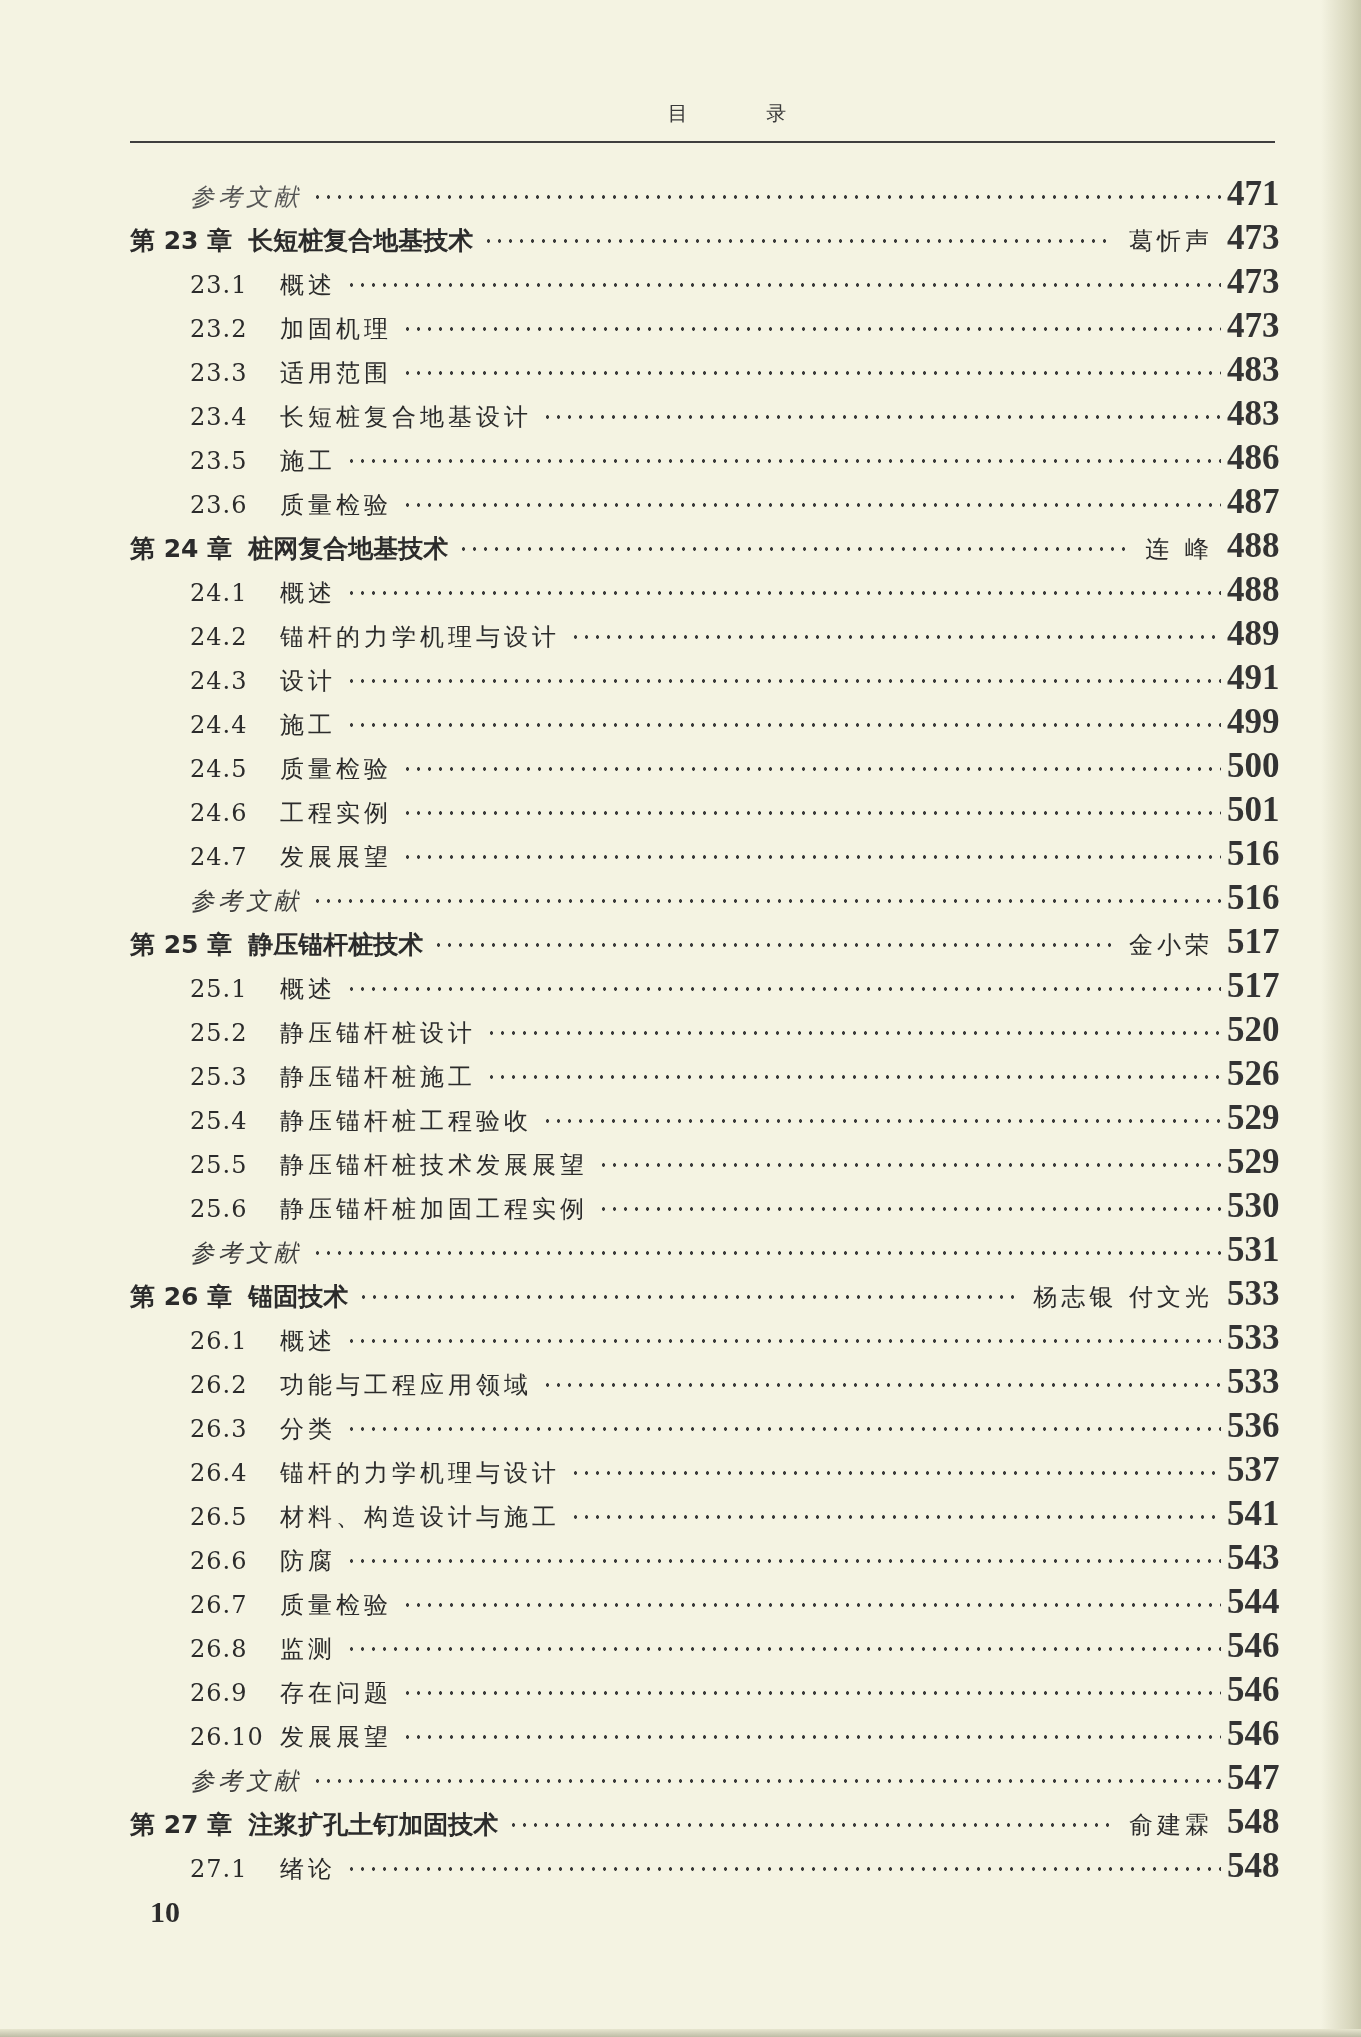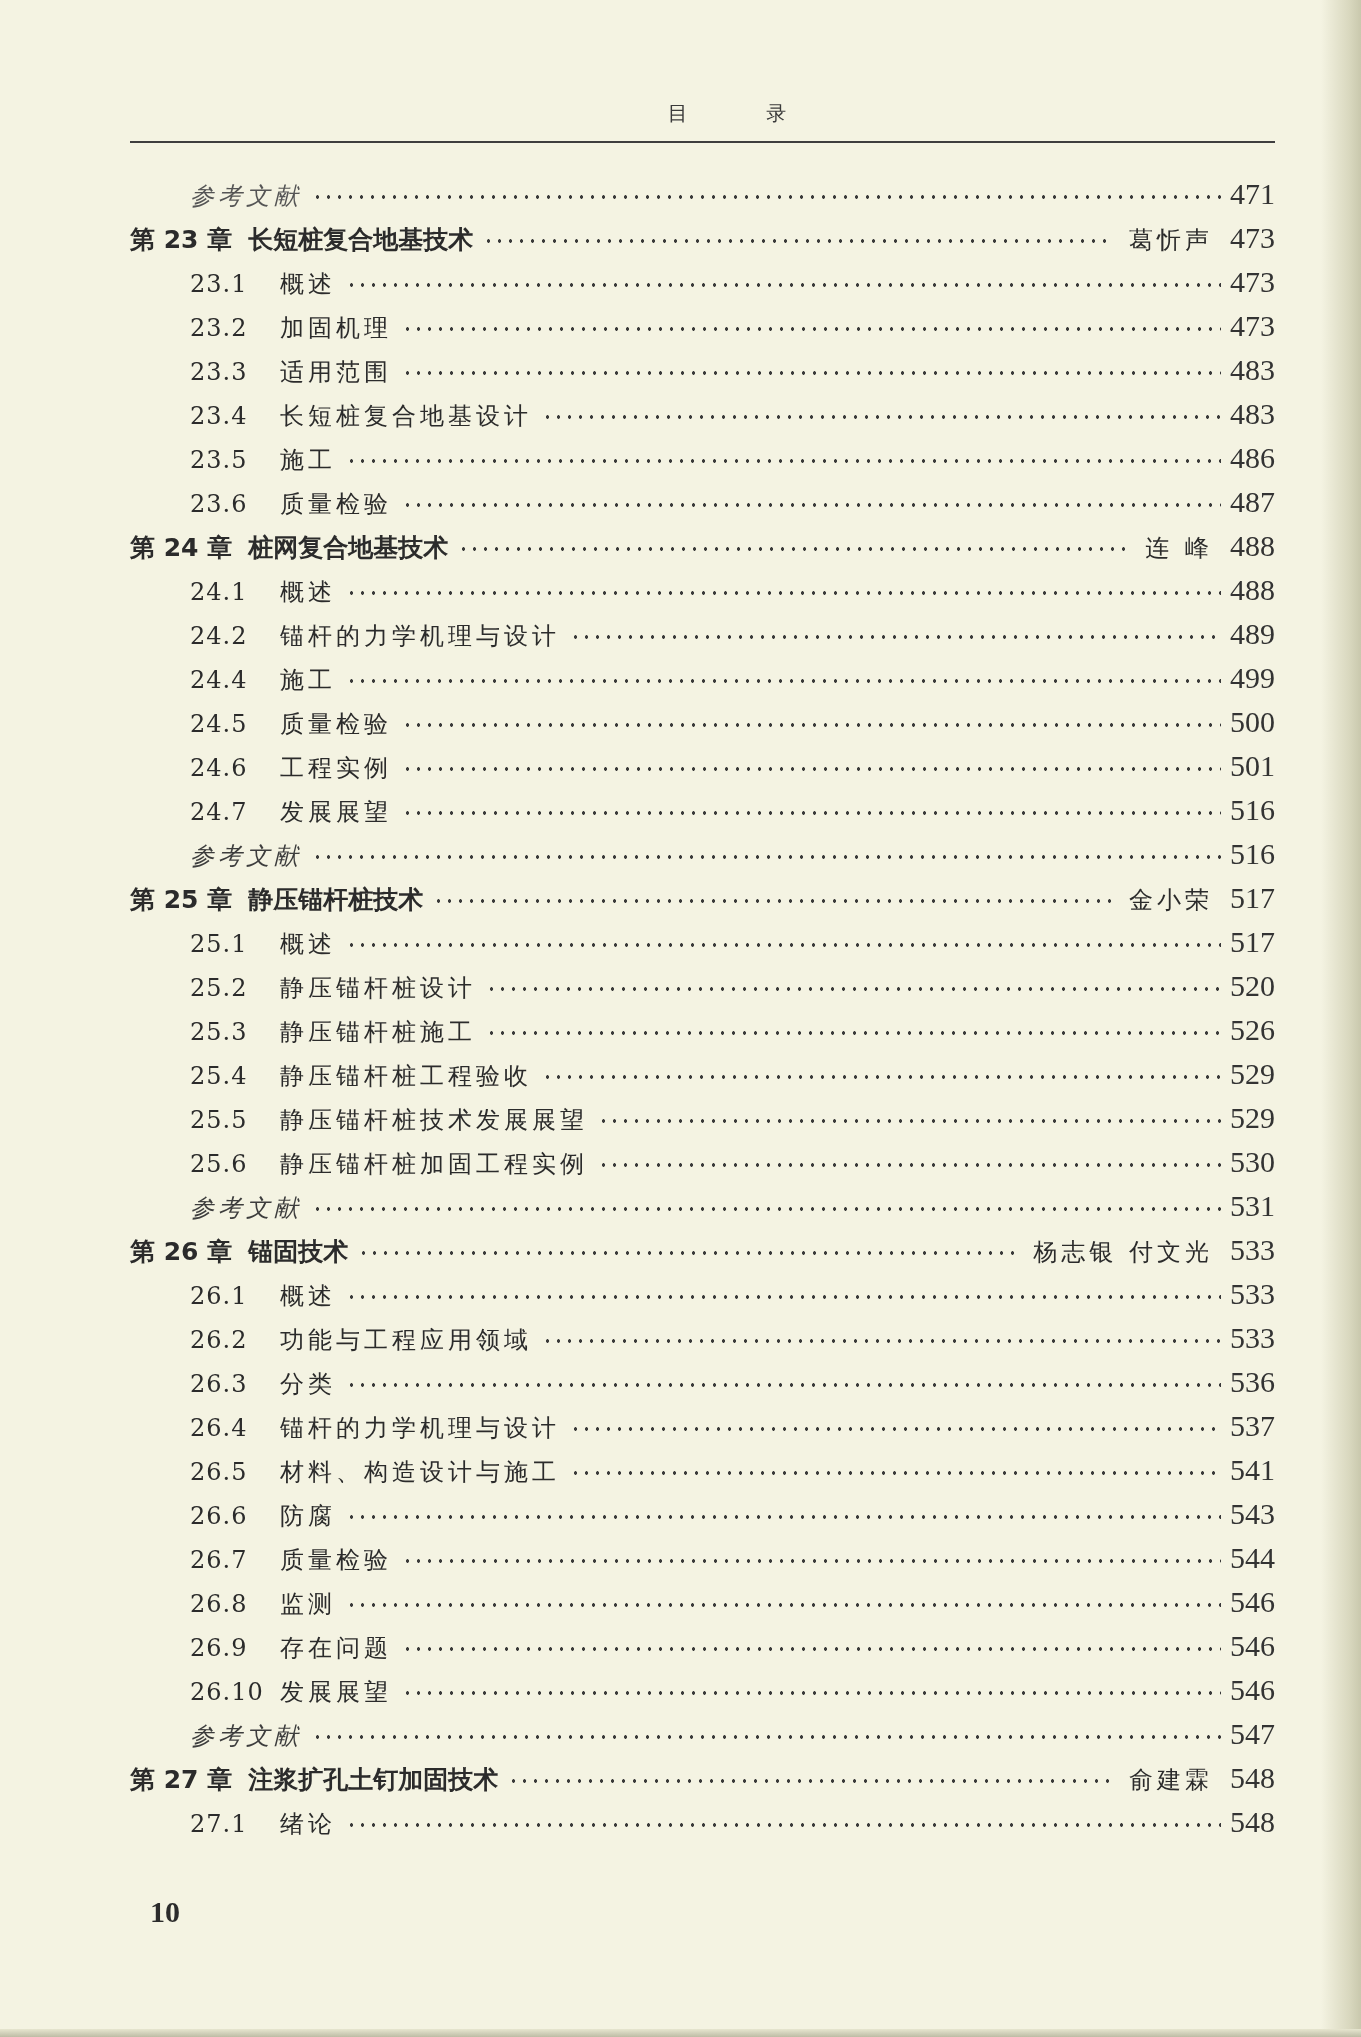--- a/index.html
+++ b/index.html
@@ -42,22 +42,22 @@
   .leader {
     flex: 1; margin: 0 6px 0 10px; height: 4px; align-self: center; margin-top: 6px;
     background-image: radial-gradient(circle, #3a3a3a 1.6px, transparent 1.9px);
     background-size: 11px 4px; background-repeat: repeat-x;
   }
   .author {
     font-family: "DejaVu Serif", "Liberation Serif", serif; font-weight: normal;
     font-size: 24px; letter-spacing: 4px; margin: 0 14px 0 10px; white-space: nowrap;
   }
   .page {
-    font-family: "Liberation Serif", "DejaVu Serif", serif; font-weight: normal; font-style: normal;
-    font-size: 30px; width: 48px; text-align: right; color: #333;
+    font-family: "Liberation Serif", "DejaVu Serif", serif; font-weight: bold; font-style: normal;
+    font-size: 35px; width: 48px; text-align: right; color: #333;
   }
   .folio {
     position: absolute; top: 1895px; left: 150px;
     font-family: "Liberation Serif", "DejaVu Serif", serif; font-weight: bold; 
     font-size: 30px; color: #2b2b2b;
   }
 </style>
 </head>
 <body>
 
@@ -129,20 +129,26 @@
       <span class="leader"></span>
       <span class="page">488</span>
     </div>
     <div class="row section">
       <span class="num">24.2</span>
       <span class="title">锚杆的力学机理与设计</span>
       <span class="leader"></span>
       <span class="page">489</span>
     </div>
     <div class="row section">
+      <span class="num">24.3</span>
+      <span class="title">设计</span>
+      <span class="leader"></span>
+      <span class="page">491</span>
+    </div>
+    <div class="row section">
       <span class="num">24.4</span>
       <span class="title">施工</span>
       <span class="leader"></span>
       <span class="page">499</span>
     </div>
     <div class="row section">
       <span class="num">24.5</span>
       <span class="title">质量检验</span>
       <span class="leader"></span>
       <span class="page">500</span>

